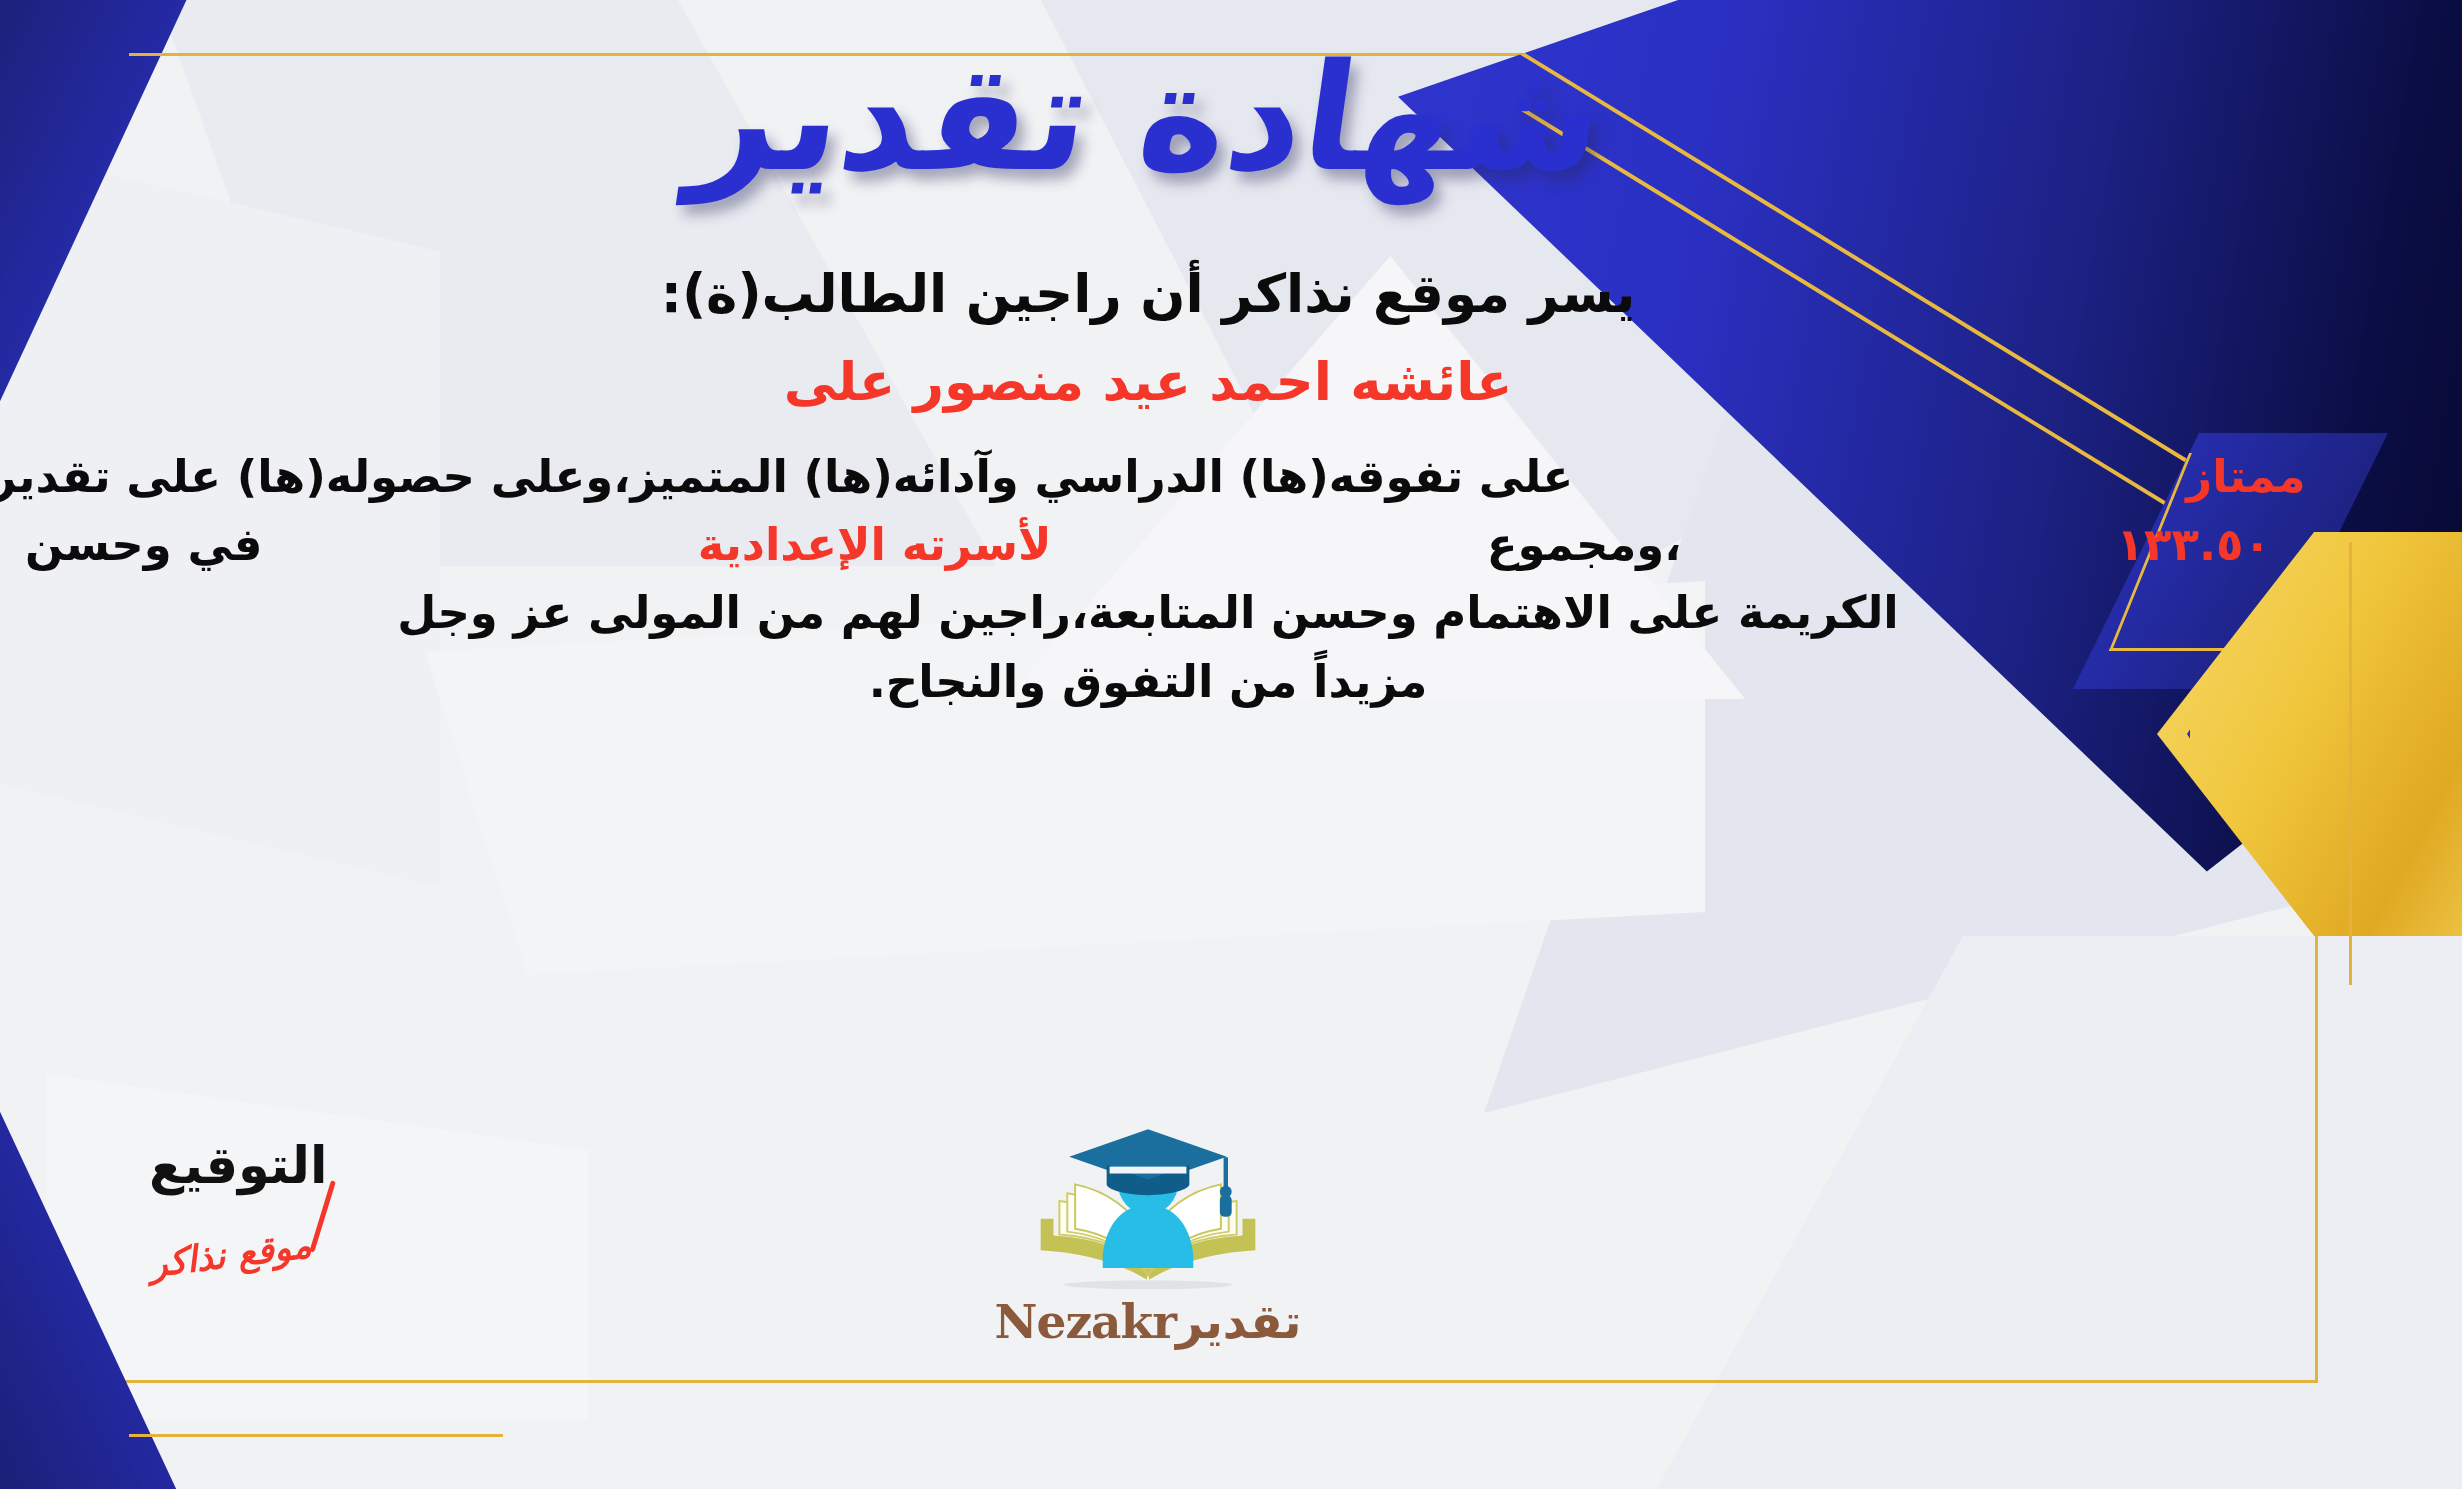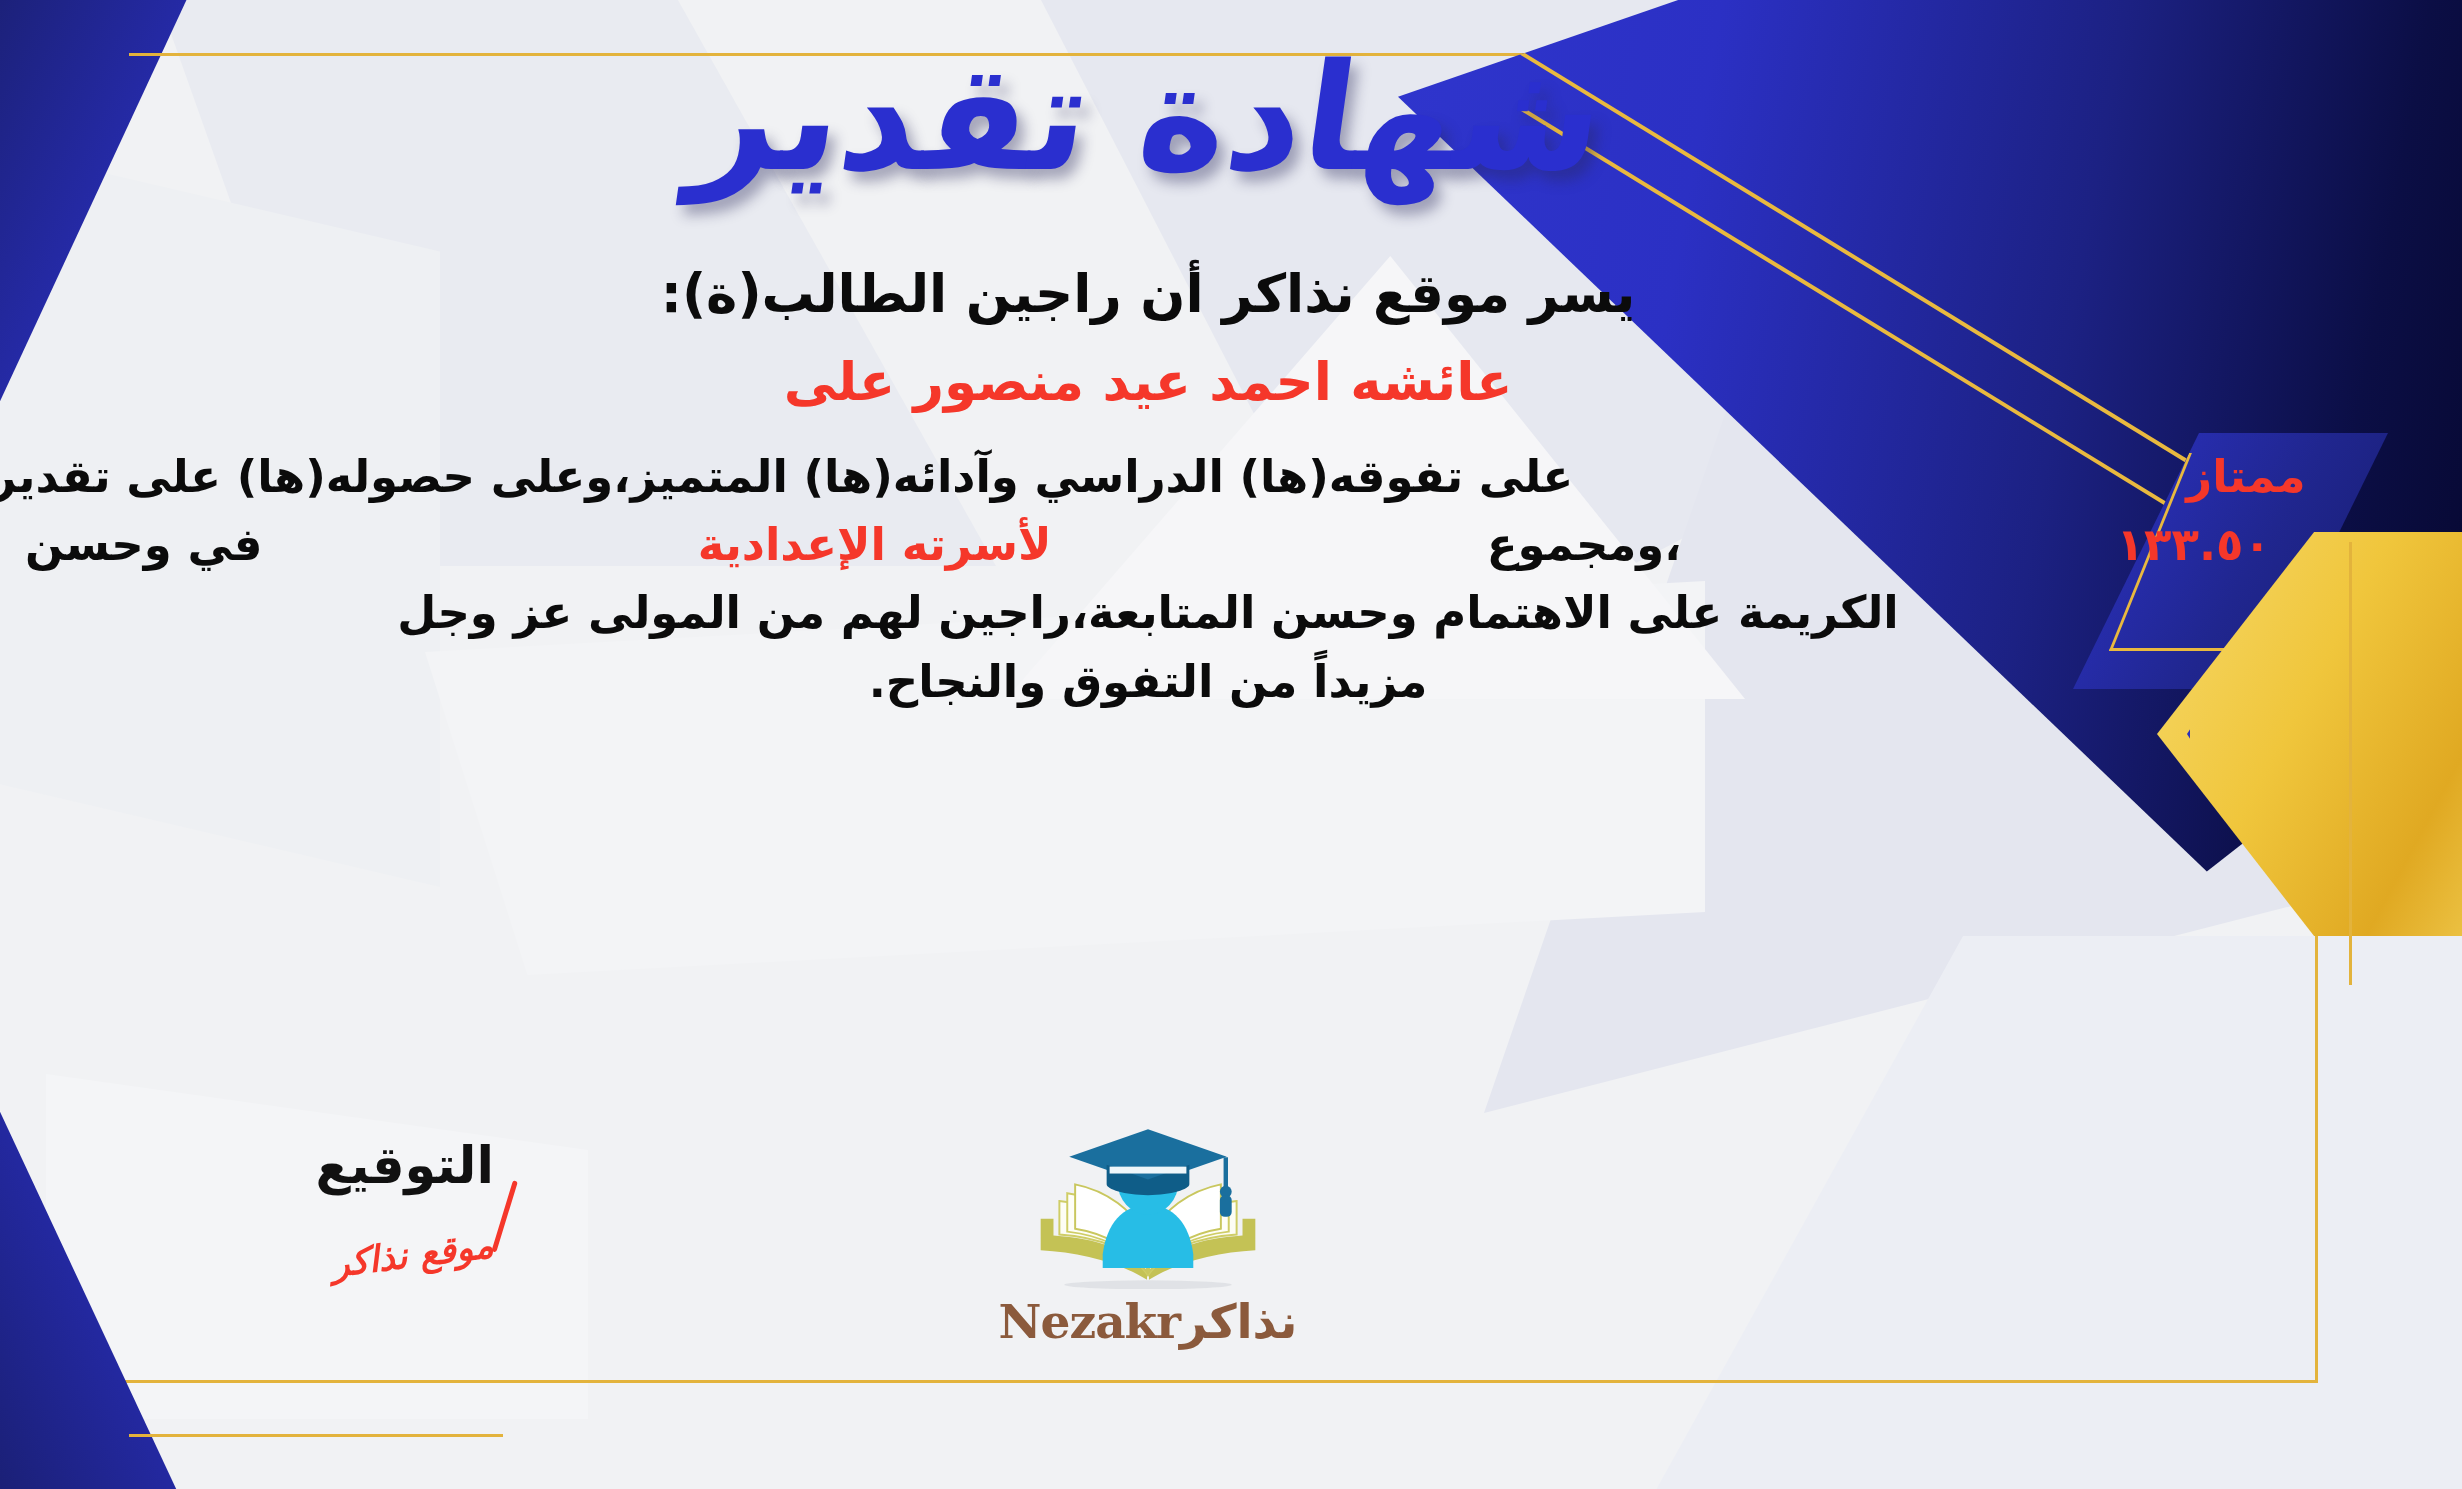--- a/index.html
+++ b/index.html
@@ -262,21 +262,21 @@
     position:absolute;
     bottom:59px; left:0; right:0;
     height:305px;
   }
 
   .sig-block{
     position:absolute;
     right:auto; left:315px;
     top:9.8px;
     width:345px;
-    text-align:right;
+    text-align:left;
     direction:rtl;
   }
   .sig-label{
     font-size:51px;
     font-weight:700;
     color:#111;
     letter-spacing:-1px;
   }
   .sig-hand{
     margin-top:38px;
@@ -428,20 +428,20 @@
             <rect x="182" y="82" width="156" height="14" fill="#eef6fa"></rect>
 
             <path d="M418 63 L418 128" stroke="#1a6f9e" stroke-width="9" fill="none"></path>
             <circle cx="418" cy="133" r="12" fill="#1a6f9e"></circle>
             <rect x="406" y="140" width="24" height="44" rx="10" fill="#1a6f9e"></rect>
 
             <ellipse cx="260" cy="322" rx="170" ry="9" fill="#d9dbe0" opacity=".7"></ellipse>
           </svg>
         </div>
         <div class="logo-text">
-          <span>Nezakr</span><span class="ar">نذاكر</span>
+          <span>Nezakr</span><span class="ar">تقدير</span>
         </div>
       </div>
 
     </div>
   </div>
 </div>
 
 
 </body></html>

